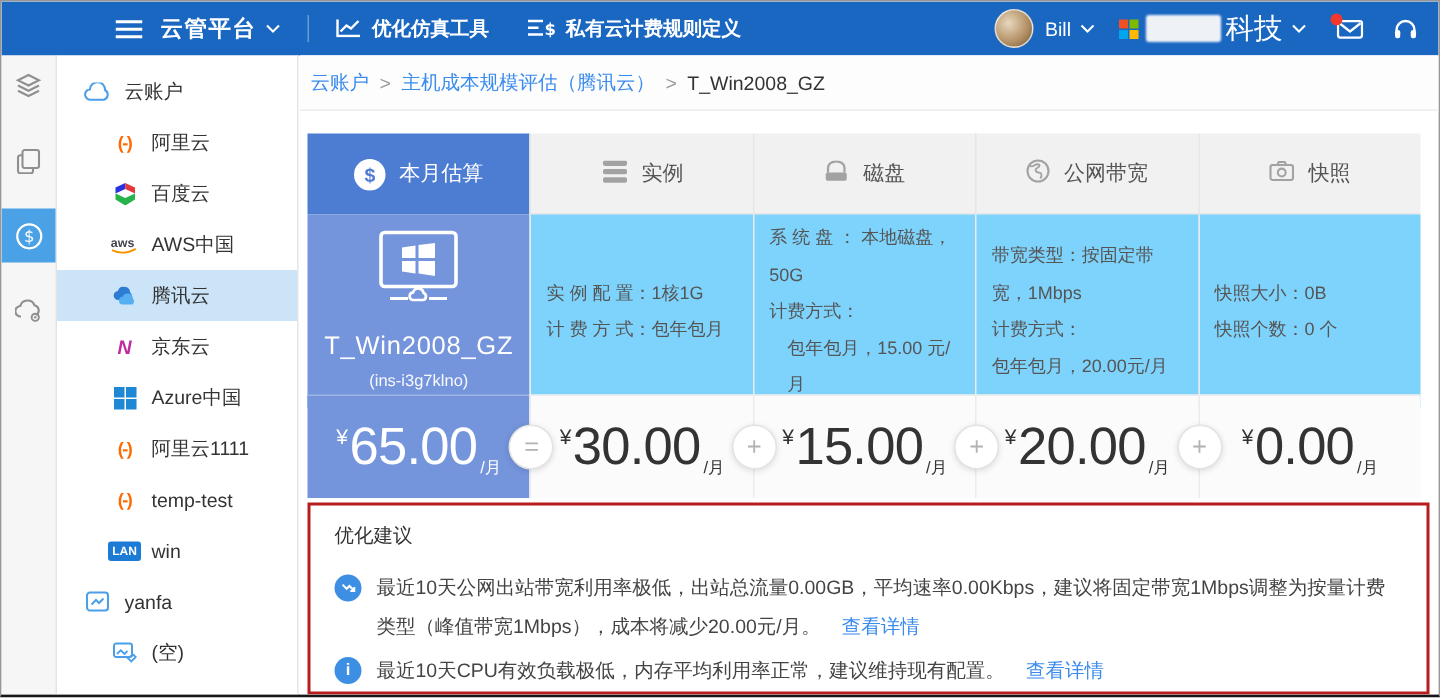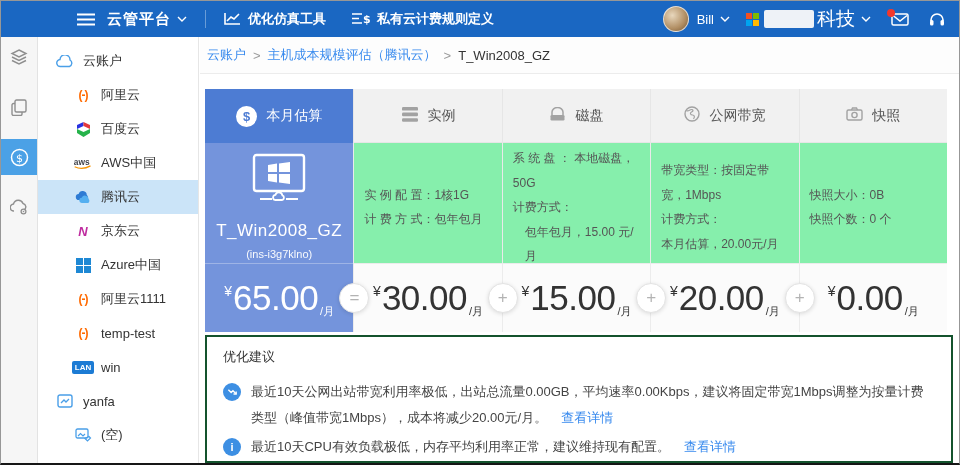--- a/index.html
+++ b/index.html
@@ -62,41 +62,41 @@
   .etable { width:742px; }
   .erow { display:grid; grid-template-columns:repeat(5,1fr); }
   .thead { height:54px; }
   .thead .cell { background:#f1f1f1; display:flex; align-items:center; justify-content:center; gap:9px;
     color:#555; font-size:14px; border-left:1px solid #e6e6e6; border-bottom:1px solid #e6e6e6; cursor:pointer; }
   .thead .cell:first-child { border-left:none; }
   .thead .cell.sel { background:#4d7cd3; color:#fff; border-bottom:none; }
   .dollar-badge { width:21px; height:21px; border-radius:50%; background:#fff; color:#4d7cd3;
     font-size:13px; font-weight:bold; display:flex; align-items:center; justify-content:center; }
   .tbody { height:120px; }
-  .tbody .cell { background:#86efac; border-left:1px solid #eaeaea; padding:1px 10px; font-size:12px;
+  .tbody .cell { background:#7dd3fc; border-left:1px solid #eaeaea; padding:1px 10px; font-size:12px;
     color:#555; display:flex; flex-direction:column; justify-content:center; line-height:2.05; }
   .tbody .cell:first-child { border-left:none; }
   .cell.vmpanel { background:#7494dc; color:#fff; align-items:center; line-height:1.4; padding:10px 4px; }
   .vm-name { font-size:17px; margin-top:9px; letter-spacing:.5px; }
   .vm-id { font-size:11px; margin-top:4px; opacity:.95; }
   .dline.indent { padding-left:12px; }
   .tprice { height:69px; }
   .tprice .cell { position:relative; background:#fbfbfb; border-left:1px solid #ececec; border-top:1px solid #ececec;
     display:flex; align-items:center; justify-content:center; color:#333; }
   .tprice .cell:first-child { border-left:none; }
   .tprice .cell.blue { background:#7494dc; color:#fff; border-top:1px solid rgba(255,255,255,.3); }
   .cur { font-size:14px; position:relative; top:-7px; margin-right:1px; }
   .pval { font-size:35px; letter-spacing:-.5px; }
   .punit { font-size:11px; align-self:flex-end; margin:0 0 13px 2px; }
   .op-circle { position:absolute; left:-15px; top:50%; margin-top:-15px; width:30px; height:30px; border-radius:50%;
     background:#fff; border:1px solid #e3e3e3; box-shadow:0 1px 4px rgba(0,0,0,.13); z-index:3;
     display:flex; align-items:center; justify-content:center; color:#b3b3b3; font-size:17px; }
 
   
-  .alert { width:748px; margin:3px 0 0 0; border:2px solid #14532d; padding:11px 16px 12px; height:128px; }
+  .alert { width:748px; margin:3px 0 0 0; border:2px solid #b91c1c; padding:11px 16px 12px; height:128px; }
   .alert-title { font-size:13px; color:#333; margin-bottom:13px; }
   .sg-item { display:flex; align-items:flex-start; gap:10px; font-size:13px; color:#444; line-height:26px; }
   .sg-item + .sg-item { margin-top:3px; }
   .sg-ic { flex:none; margin-top:4px; width:18px; height:18px; border-radius:50%; background:#3d8fe3;
     display:flex; align-items:center; justify-content:center; color:#fff; font-size:11px; font-weight:bold; }
   .sg-link { color:#3a8bee; margin-left:14px; cursor:pointer; text-decoration:none; }
 </style>
 </head>
 <body>
 
@@ -382,21 +382,21 @@
             <div class="dline">计 费 方 式：包年包月</div>
           </div>
           <div class="cell">
             <div class="dline">系 统 盘 ： 本地磁盘，50G</div>
             <div class="dline">计费方式：</div>
             <div class="dline indent">包年包月，15.00 元/月</div>
           </div>
           <div class="cell">
             <div class="dline">带宽类型：按固定带宽，1Mbps</div>
             <div class="dline">计费方式：</div>
-            <div class="dline">本月估算，20.00元/月</div>
+            <div class="dline">包年包月，20.00元/月</div>
           </div>
           <div class="cell">
             <div class="dline">快照大小：0B</div>
             <div class="dline">快照个数：0 个</div>
           </div>
         </div>
 
         <div class="erow tprice">
           <div class="cell blue">
             <span class="cur">¥</span>

